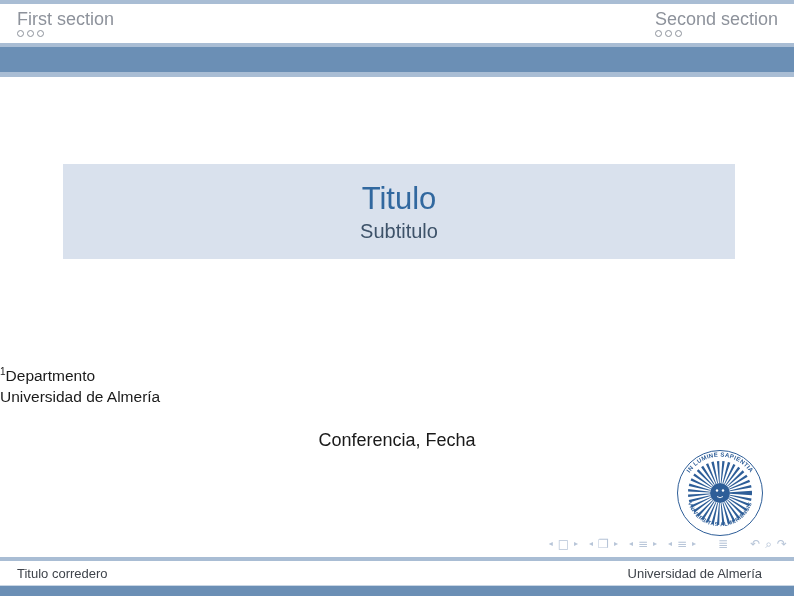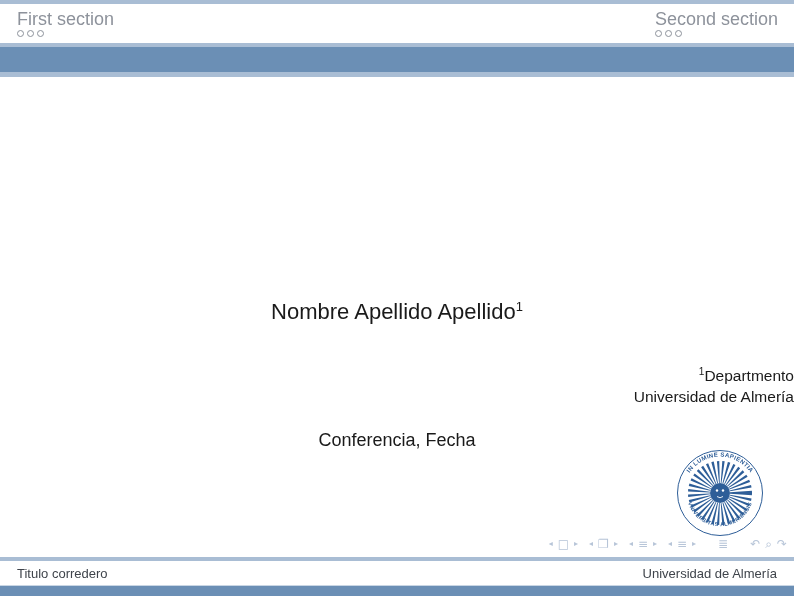--- a/index.html
+++ b/index.html
@@ -23,42 +23,42 @@
     position:absolute;left:63px;top:164px;width:672px;height:95px;
     background:var(--titleblock-bg,#d9e1ed);
     display:flex;flex-direction:column;align-items:center;justify-content:center;gap:7px;
   }
   .title{font-size:31px;font-weight:300;color:var(--title-text,#31689f);line-height:1;}
   .subtitle{font-size:20px;font-weight:300;color:var(--subtitle-text,#3d5269);line-height:1;}
   
   .author{position:absolute;top:299px;left:0;width:100%;text-align:center;
     font-size:22px;color:var(--body-text,#1a1a1a);}
   .author sup{font-size:13px;}
-  .institute{position:absolute;top:361px;left:0;width:100%;text-align:right;
+  .institute{position:absolute;top:361px;left:0;width:100%;text-align:left;
     font-size:15.5px;line-height:21px;color:var(--body-text,#1a1a1a);}
   .institute sup{font-size:10px;}
   .date{position:absolute;top:430px;left:0;width:100%;text-align:center;
     font-size:18px;color:var(--body-text,#1a1a1a);}
   
   .logo{position:absolute;left:676px;top:449px;width:88px;height:88px;}
   .logo .blue-stroke{stroke:var(--logo-blue,#2e5e98);}
   .logo .blue-fill{fill:var(--logo-blue,#2e5e98);}
   .logo text{fill:var(--logo-blue,#2e5e98);font-size:6px;font-weight:bold;
     letter-spacing:0.4px;font-family:"Liberation Sans",sans-serif;}
   .logo .arc-bottom{font-size:5.5px;}
   
   .nav{position:absolute;top:538px;right:7px;display:flex;align-items:center;
     color:var(--nav,#b7c5d8);font-family:"DejaVu Sans",sans-serif;user-select:none;}
   .nav .grp{display:flex;align-items:center;gap:5px;margin-left:11px;}
   .nav .grp-last{margin-left:22px;}
   .nav .arrow{font-size:8px;line-height:12px;}
   .nav .sym{font-size:12px;line-height:12px;}
   
   .footline{position:absolute;top:557px;height:4px;width:100%;background:var(--light-band,#a9bdd4);}
-  .footer{position:absolute;top:561px;left:0;right:1px;height:25px;background:#fff;}
+  .footer{position:absolute;top:561px;left:0;right:16px;height:25px;background:#fff;}
   .foot-left{position:absolute;left:17px;top:5px;font-size:13px;color:var(--footer-text,#3f444b);}
   .foot-right{position:absolute;right:16px;top:5px;font-size:13px;color:var(--footer-text,#3f444b);}
   .bottombar{position:absolute;bottom:0;left:0;height:10px;width:100%;
     background:var(--steel,#6b8fb5);border-top:1px solid #c9d6e4;}
 </style>
 </head>
 <body>
 
 <div class="slide">
 
@@ -80,22 +80,25 @@
         <span class="dot"></span>
         <span class="dot"></span>
       </div>
     </div>
   </div>
 
   <div class="line-a"></div>
   <div class="band"></div>
   <div class="line-b"></div>
 
+  <div class="titleblock">
+    <div class="title">Titulo</div>
+    <div class="subtitle">Subtitulo</div>
+  </div>
 
-  <div class="author"><span>Nombre Apellido Apellido</span><sup>1</sup></div>
 
   <div class="institute">
     <div><sup>1</sup><span>Departmento</span></div>
     <div>Universidad de Almería</div>
   </div>
 
   <div class="date">Conferencia, Fecha</div>
 
   <svg class="logo" viewBox="-44 -44 88 88" xmlns="http://www.w3.org/2000/svg">
     <circle class="blue-stroke" r="42.5" fill="none" stroke-width="1"></circle>

